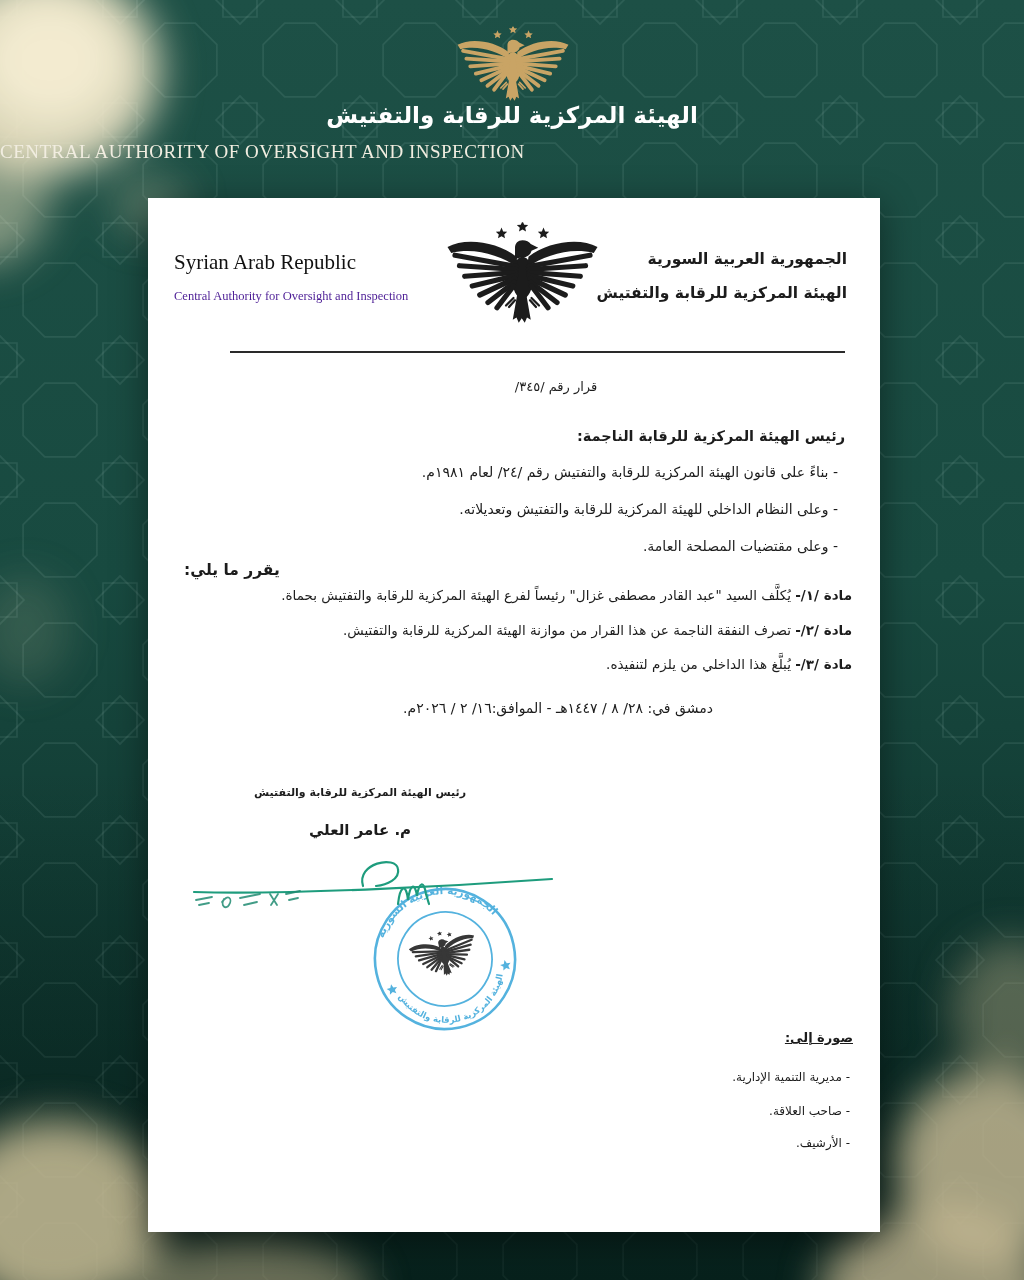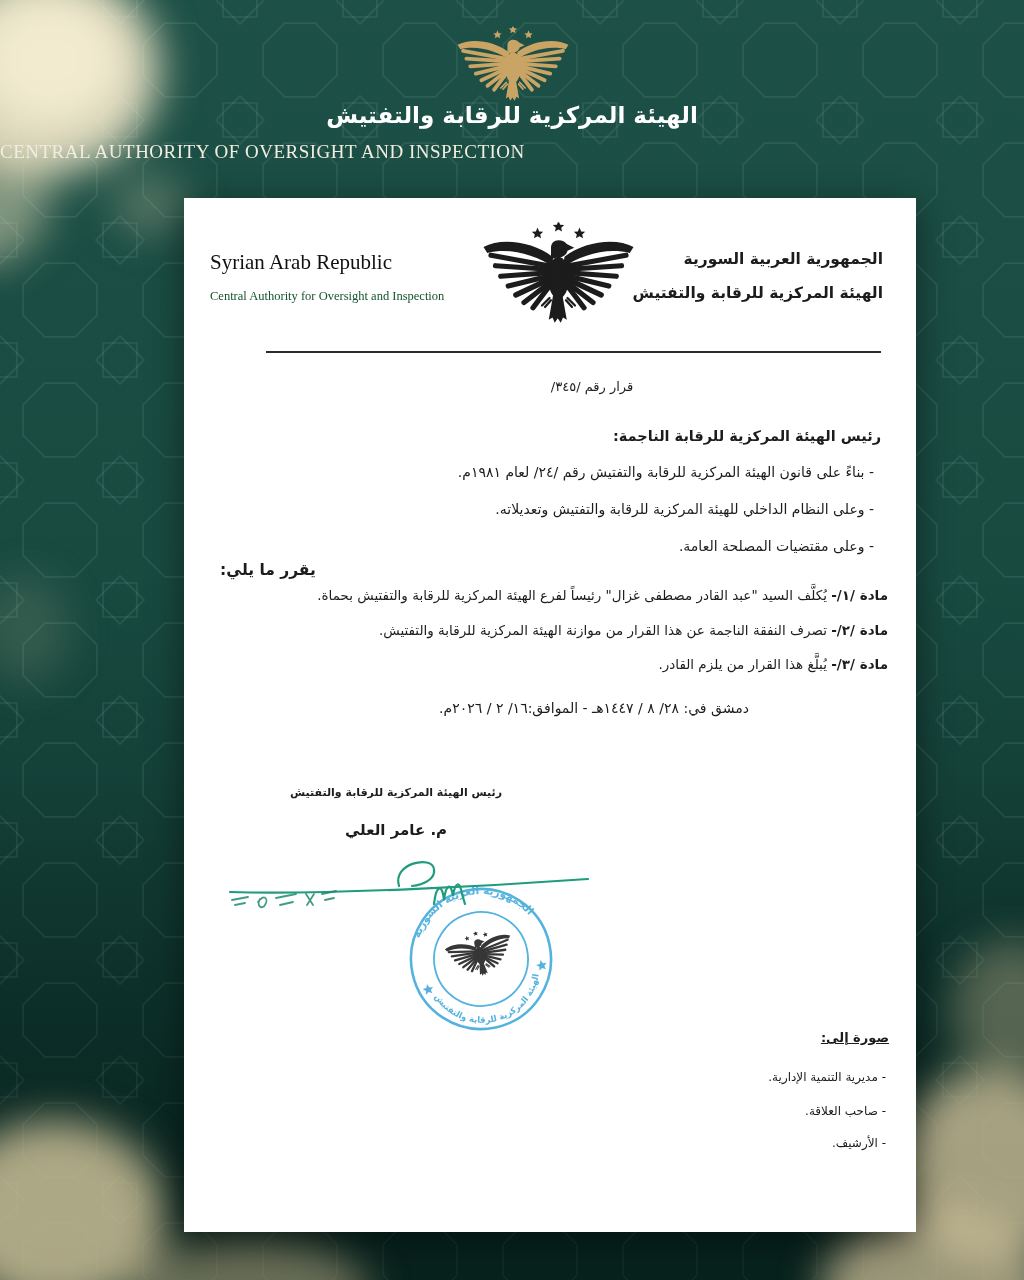--- a/index.html
+++ b/index.html
@@ -18,26 +18,26 @@
   }
   .banner-title-en{
     position:absolute;left:0;right:0;top:141px;
     color:#f1ede0;font-size:19px;letter-spacing:.5px;
     font-family:"Liberation Serif",serif;
   }
 
   
   .doc{
     position:absolute;left:148px;top:198px;width:732px;height:1034px;
-    background:#ffffff;box-shadow:0 8px 34px rgba(0,0,0,.45);margin-left:36px;
+    background:#ffffff;box-shadow:0 8px 34px rgba(0,0,0,.45);
   }
   .doc *{color:#1c1c1c;}
   .lh-left{position:absolute;left:26px;top:52px;width:300px;}
   .lh-country-en{font-family:"Liberation Serif",serif;font-size:21px;color:#111;}
-  .lh-org-en{font-family:"Liberation Serif",serif;font-size:12.5px;margin-top:14px;color:#14532d;}
+  .lh-org-en{font-family:"Liberation Serif",serif;font-size:12.5px;margin-top:14px;color:#4c1d95;}
   .lh-eagle{position:absolute;left:292px;top:24px;width:165px;height:113px;color:#e7cba4;}
   .lh-right{position:absolute;right:33px;top:44px;text-align:right;direction:rtl;white-space:nowrap;}
   .lh-right div{font-size:15.5px;font-weight:bold;line-height:34px;}
   .lh-rule{position:absolute;top:153px;left:82px;right:35px;border-top:2px solid #2a2a2a;}
 
   .doc-title{position:absolute;top:181px;left:0;right:0;text-align:center;padding-left:84px;
     direction:rtl;font-size:13px;font-weight:normal;}
   .issuer{position:absolute;top:230px;right:35px;direction:rtl;font-size:14.5px;font-weight:bold;white-space:nowrap;}
   .bullet{position:absolute;right:42px;direction:rtl;font-size:14px;white-space:nowrap;}
   .b1{top:266px}.b2{top:303px}.b3{top:340px}
@@ -175,21 +175,21 @@
   <div class="article a1">
     <b>مادة /١/-</b>
     <span>يُكلَّف السيد "عبد القادر مصطفى غزال" رئيساً لفرع الهيئة المركزية للرقابة والتفتيش بحماة.</span>
   </div>
   <div class="article a2">
     <b>مادة /٢/-</b>
     <span>تصرف النفقة الناجمة عن هذا القرار من موازنة الهيئة المركزية للرقابة والتفتيش.</span>
   </div>
   <div class="article a3">
     <b>مادة /٣/-</b>
-    <span>يُبلَّغ هذا القرار من يلزم القادر.</span>
+    <span>يُبلَّغ هذا الداخلي من يلزم لتنفيذه.</span>
   </div>
 
   <div class="date-line">دمشق في: ٢٨/ ٨ / ١٤٤٧هـ - الموافق:١٦/ ٢ / ٢٠٢٦م.</div>
 
   <div class="sig-block">
     <div class="sig-title">رئيس الهيئة المركزية للرقابة والتفتيش</div>
     <div class="sig-name">م. عامر العلي</div>
   </div>
 
   <svg class="stamp" viewBox="0 0 170 170">

